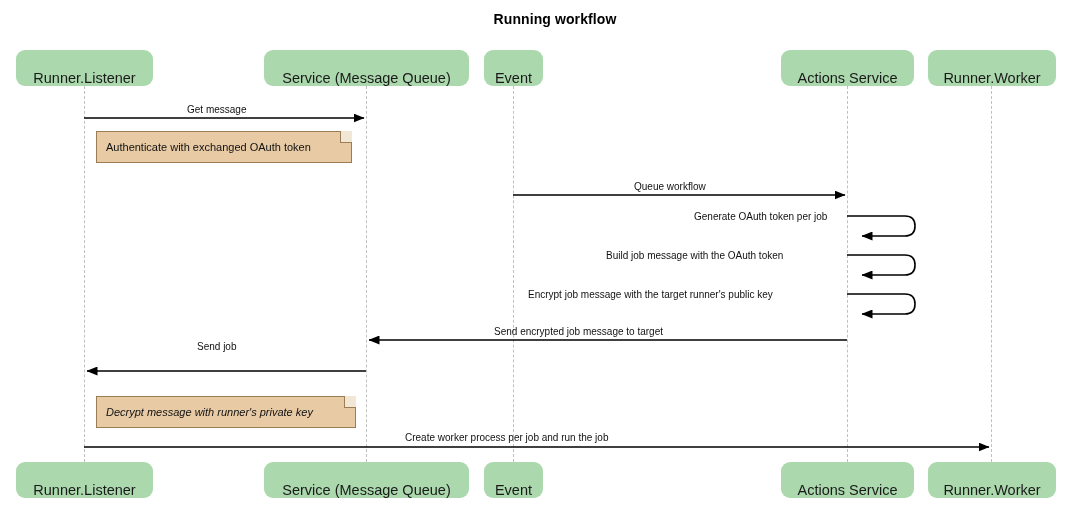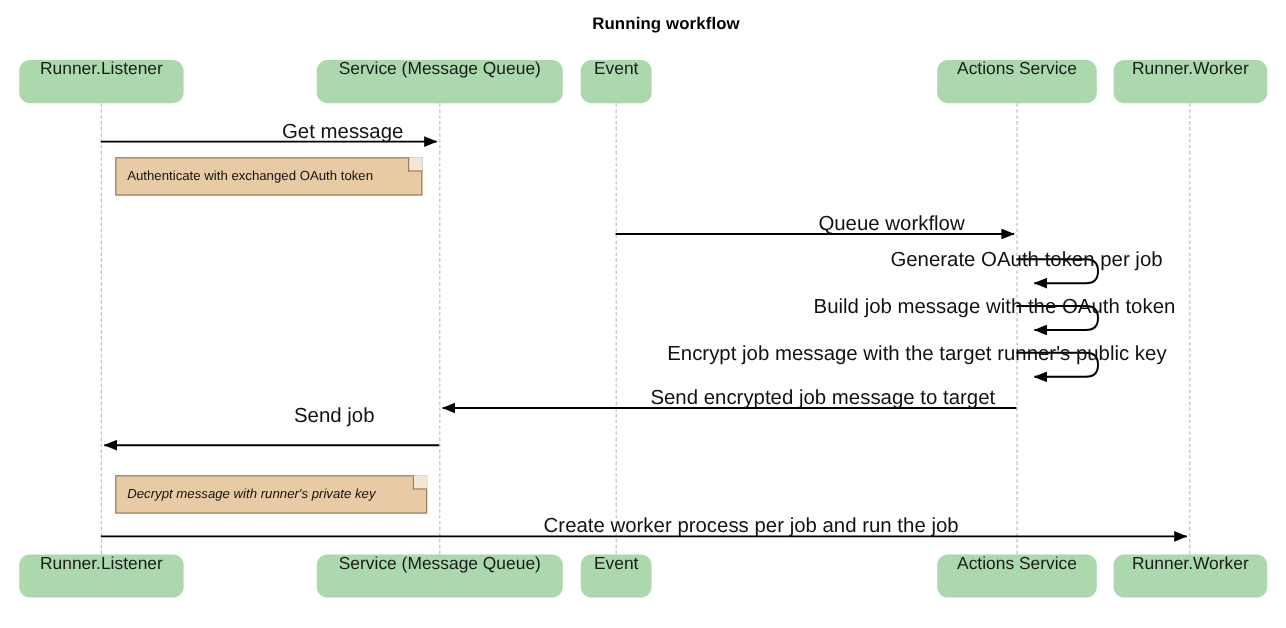--- a/index.html
+++ b/index.html
@@ -28,39 +28,38 @@
     color: #000000;
     letter-spacing: 0.1px;
     padding-left: 19px;
   }
   .participant {
     position: absolute;
     height: 36px;
     border-radius: 9px;
     background: #abd9ad;
     display: flex;
-    align-items: flex-start;
+    align-items: flex-end;
     justify-content: center;
     font-size: 14.5px;
     color: #1a1a1a;
     box-sizing: border-box;
     white-space: nowrap;
   }
   .lifeline {
     position: absolute;
     width: 0;
     border-left: 1.5px dashed #c0c0c0;
   }
   .msg-label {
     position: absolute;
-    font-size: 17px;
+    font-size: 10px;
     color: #111111;
     white-space: nowrap;
     line-height: 13px;
-    margin-left: 48px;
   }
   .note {
     position: absolute;
     background: #e8cba5;
     border: 1px solid #9a7d55;
     box-sizing: border-box;
     font-size: 11px;
     color: #111111;
     display: flex;
     align-items: center;
@@ -170,22 +169,22 @@
     </g>
 
     <g>
       <line x1="84" y1="447" x2="989" y2="447" stroke="#000000" stroke-width="1.6" marker-end="url(#arrowR)"></line>
     </g>
   </svg>
 
   <div class="msg-label" style="left:187px; top:103px;">Get message</div>
   <div class="msg-label" style="left:634px; top:180px;">Queue workflow</div>
   <div class="msg-label" style="left:694px; top:210px;">Generate OAuth token per job</div>
-  <div class="msg-label" style="left:630px; top:249px;">Build job message with the OAuth token</div>
-  <div class="msg-label" style="left:508px; top:288px;">Encrypt job message with the target runner's public key</div>
+  <div class="msg-label" style="left:606px; top:249px;">Build job message with the OAuth token</div>
+  <div class="msg-label" style="left:528px; top:288px;">Encrypt job message with the target runner's public key</div>
   <div class="msg-label" style="left:494px; top:325px;">Send encrypted job message to target</div>
   <div class="msg-label" style="left:197px; top:340px;">Send job</div>
   <div class="msg-label" style="left:405px; top:431px;">Create worker process per job and run the job</div>
 
   <div class="note" style="left:96px; top:131px; width:256px; height:32px;">
     <span>Authenticate with exchanged OAuth token</span>
     <span class="note-fold"></span>
   </div>
   <div class="note" style="left:96px; top:396px; width:260px; height:32px;font-style:italic;">
     <span>Decrypt message with runner's private key</span>

